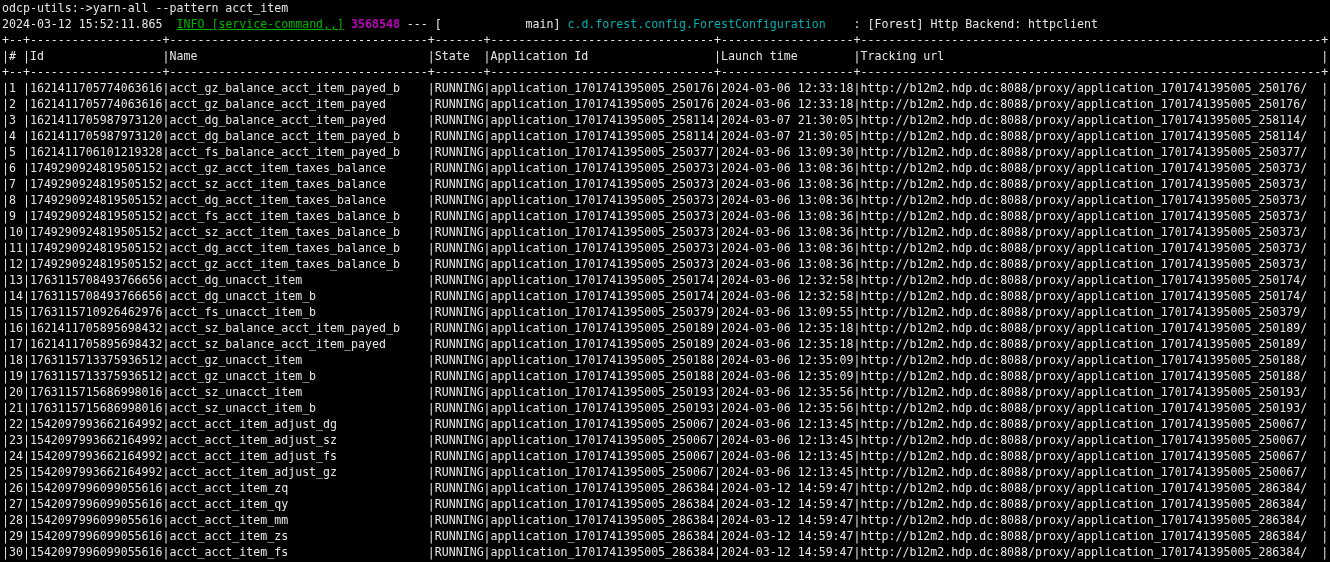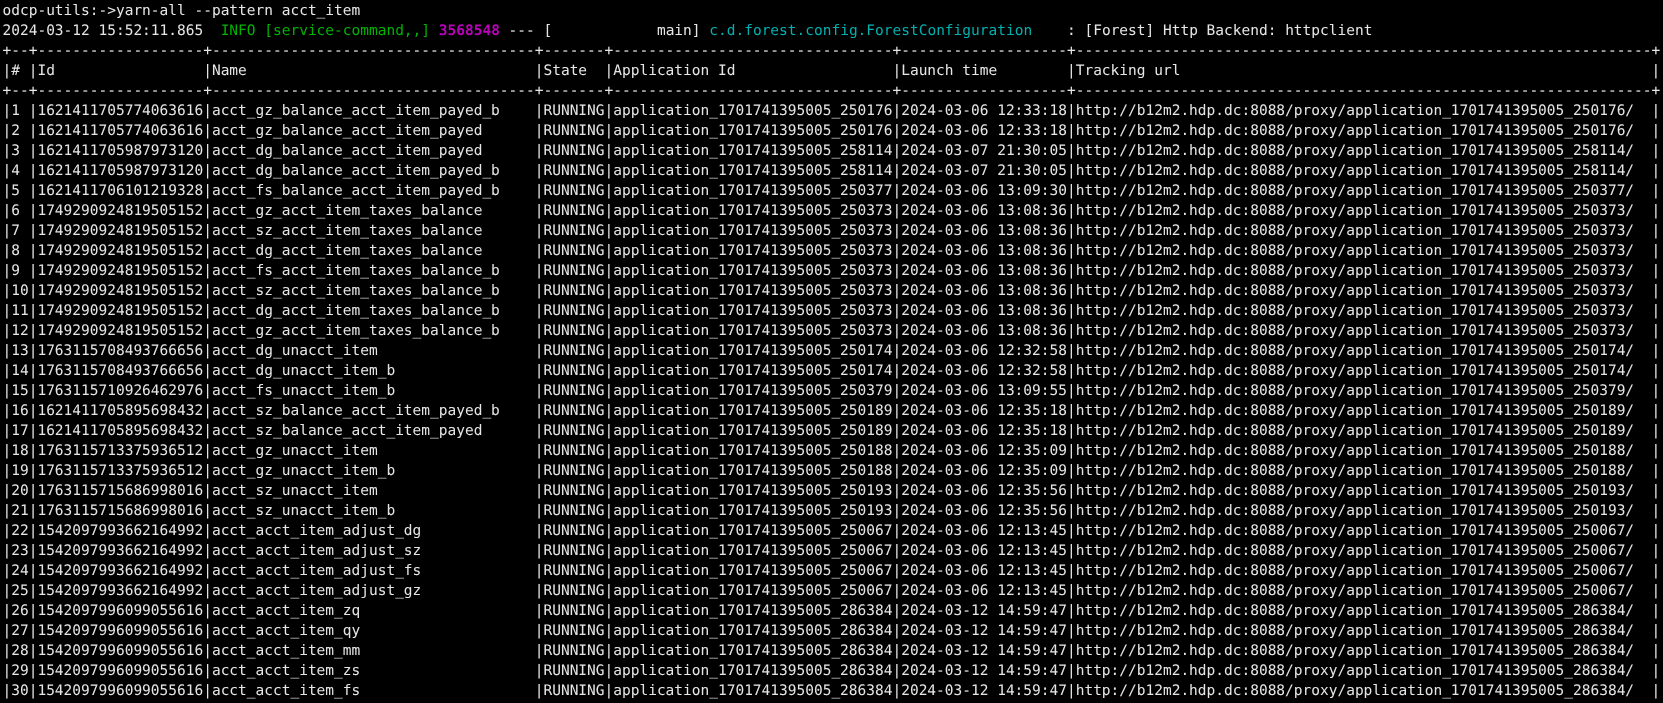--- a/index.html
+++ b/index.html
@@ -15,21 +15,21 @@
   .terminal {
     font-family: "DejaVu Sans Mono", "Liberation Mono", monospace;
     font-size: 11.6px;
     line-height: 16px;
     color: #e6e6e6;
     white-space: pre;
     margin: 0;
     padding: 0 0 0 2px;
   }
   .terminal div { white-space: pre; }
-  .c-green   { color: #00b300; }
+  .c-green   { color: #00b300; text-decoration: underline; }
   .c-magenta { color: #bb00bb; font-weight: bold; }
   .c-cyan    { color: #00b0b0; }
   .c-default { color: #e6e6e6; }
 </style>
 </head>
 <body>
 
 <pre class="terminal"><div><span class="c-default">odcp-utils:-&gt;yarn-all --pattern acct_item</span></div><div><span class="c-default">2024-03-12 15:52:11.865  </span><span class="c-green">INFO</span><span class="c-green"> [service-command,,]</span><span class="c-magenta"> 3568548</span><span class="c-default"> --- [            main] </span><span class="c-cyan">c.d.forest.config.ForestConfiguration</span><span class="c-default">    : [Forest] Http Backend: httpclient</span></div><div id="yarn-table"><div>+--+-------------------+-------------------------------------+-------+--------------------------------+-------------------+------------------------------------------------------------------+</div><div>|# |Id                 |Name                                 |State  |Application Id                  |Launch time        |Tracking url                                                      |</div><div>+--+-------------------+-------------------------------------+-------+--------------------------------+-------------------+------------------------------------------------------------------+</div><div>|1 |1621411705774063616|acct_gz_balance_acct_item_payed_b    |RUNNING|application_1701741395005_250176|2024-03-06 12:33:18|http://b12m2.hdp.dc:8088/proxy/application_1701741395005_250176/  |</div><div>|2 |1621411705774063616|acct_gz_balance_acct_item_payed      |RUNNING|application_1701741395005_250176|2024-03-06 12:33:18|http://b12m2.hdp.dc:8088/proxy/application_1701741395005_250176/  |</div><div>|3 |1621411705987973120|acct_dg_balance_acct_item_payed      |RUNNING|application_1701741395005_258114|2024-03-07 21:30:05|http://b12m2.hdp.dc:8088/proxy/application_1701741395005_258114/  |</div><div>|4 |1621411705987973120|acct_dg_balance_acct_item_payed_b    |RUNNING|application_1701741395005_258114|2024-03-07 21:30:05|http://b12m2.hdp.dc:8088/proxy/application_1701741395005_258114/  |</div><div>|5 |1621411706101219328|acct_fs_balance_acct_item_payed_b    |RUNNING|application_1701741395005_250377|2024-03-06 13:09:30|http://b12m2.hdp.dc:8088/proxy/application_1701741395005_250377/  |</div><div>|6 |1749290924819505152|acct_gz_acct_item_taxes_balance      |RUNNING|application_1701741395005_250373|2024-03-06 13:08:36|http://b12m2.hdp.dc:8088/proxy/application_1701741395005_250373/  |</div><div>|7 |1749290924819505152|acct_sz_acct_item_taxes_balance      |RUNNING|application_1701741395005_250373|2024-03-06 13:08:36|http://b12m2.hdp.dc:8088/proxy/application_1701741395005_250373/  |</div><div>|8 |1749290924819505152|acct_dg_acct_item_taxes_balance      |RUNNING|application_1701741395005_250373|2024-03-06 13:08:36|http://b12m2.hdp.dc:8088/proxy/application_1701741395005_250373/  |</div><div>|9 |1749290924819505152|acct_fs_acct_item_taxes_balance_b    |RUNNING|application_1701741395005_250373|2024-03-06 13:08:36|http://b12m2.hdp.dc:8088/proxy/application_1701741395005_250373/  |</div><div>|10|1749290924819505152|acct_sz_acct_item_taxes_balance_b    |RUNNING|application_1701741395005_250373|2024-03-06 13:08:36|http://b12m2.hdp.dc:8088/proxy/application_1701741395005_250373/  |</div><div>|11|1749290924819505152|acct_dg_acct_item_taxes_balance_b    |RUNNING|application_1701741395005_250373|2024-03-06 13:08:36|http://b12m2.hdp.dc:8088/proxy/application_1701741395005_250373/  |</div><div>|12|1749290924819505152|acct_gz_acct_item_taxes_balance_b    |RUNNING|application_1701741395005_250373|2024-03-06 13:08:36|http://b12m2.hdp.dc:8088/proxy/application_1701741395005_250373/  |</div><div>|13|1763115708493766656|acct_dg_unacct_item                  |RUNNING|application_1701741395005_250174|2024-03-06 12:32:58|http://b12m2.hdp.dc:8088/proxy/application_1701741395005_250174/  |</div><div>|14|1763115708493766656|acct_dg_unacct_item_b                |RUNNING|application_1701741395005_250174|2024-03-06 12:32:58|http://b12m2.hdp.dc:8088/proxy/application_1701741395005_250174/  |</div><div>|15|1763115710926462976|acct_fs_unacct_item_b                |RUNNING|application_1701741395005_250379|2024-03-06 13:09:55|http://b12m2.hdp.dc:8088/proxy/application_1701741395005_250379/  |</div><div>|16|1621411705895698432|acct_sz_balance_acct_item_payed_b    |RUNNING|application_1701741395005_250189|2024-03-06 12:35:18|http://b12m2.hdp.dc:8088/proxy/application_1701741395005_250189/  |</div><div>|17|1621411705895698432|acct_sz_balance_acct_item_payed      |RUNNING|application_1701741395005_250189|2024-03-06 12:35:18|http://b12m2.hdp.dc:8088/proxy/application_1701741395005_250189/  |</div><div>|18|1763115713375936512|acct_gz_unacct_item                  |RUNNING|application_1701741395005_250188|2024-03-06 12:35:09|http://b12m2.hdp.dc:8088/proxy/application_1701741395005_250188/  |</div><div>|19|1763115713375936512|acct_gz_unacct_item_b                |RUNNING|application_1701741395005_250188|2024-03-06 12:35:09|http://b12m2.hdp.dc:8088/proxy/application_1701741395005_250188/  |</div><div>|20|1763115715686998016|acct_sz_unacct_item                  |RUNNING|application_1701741395005_250193|2024-03-06 12:35:56|http://b12m2.hdp.dc:8088/proxy/application_1701741395005_250193/  |</div><div>|21|1763115715686998016|acct_sz_unacct_item_b                |RUNNING|application_1701741395005_250193|2024-03-06 12:35:56|http://b12m2.hdp.dc:8088/proxy/application_1701741395005_250193/  |</div><div>|22|1542097993662164992|acct_acct_item_adjust_dg             |RUNNING|application_1701741395005_250067|2024-03-06 12:13:45|http://b12m2.hdp.dc:8088/proxy/application_1701741395005_250067/  |</div><div>|23|1542097993662164992|acct_acct_item_adjust_sz             |RUNNING|application_1701741395005_250067|2024-03-06 12:13:45|http://b12m2.hdp.dc:8088/proxy/application_1701741395005_250067/  |</div><div>|24|1542097993662164992|acct_acct_item_adjust_fs             |RUNNING|application_1701741395005_250067|2024-03-06 12:13:45|http://b12m2.hdp.dc:8088/proxy/application_1701741395005_250067/  |</div><div>|25|1542097993662164992|acct_acct_item_adjust_gz             |RUNNING|application_1701741395005_250067|2024-03-06 12:13:45|http://b12m2.hdp.dc:8088/proxy/application_1701741395005_250067/  |</div><div>|26|1542097996099055616|acct_acct_item_zq                    |RUNNING|application_1701741395005_286384|2024-03-12 14:59:47|http://b12m2.hdp.dc:8088/proxy/application_1701741395005_286384/  |</div><div>|27|1542097996099055616|acct_acct_item_qy                    |RUNNING|application_1701741395005_286384|2024-03-12 14:59:47|http://b12m2.hdp.dc:8088/proxy/application_1701741395005_286384/  |</div><div>|28|1542097996099055616|acct_acct_item_mm                    |RUNNING|application_1701741395005_286384|2024-03-12 14:59:47|http://b12m2.hdp.dc:8088/proxy/application_1701741395005_286384/  |</div><div>|29|1542097996099055616|acct_acct_item_zs                    |RUNNING|application_1701741395005_286384|2024-03-12 14:59:47|http://b12m2.hdp.dc:8088/proxy/application_1701741395005_286384/  |</div><div>|30|1542097996099055616|acct_acct_item_fs                    |RUNNING|application_1701741395005_286384|2024-03-12 14:59:47|http://b12m2.hdp.dc:8088/proxy/application_1701741395005_286384/  |</div></div></pre>
 
 </body></html>

